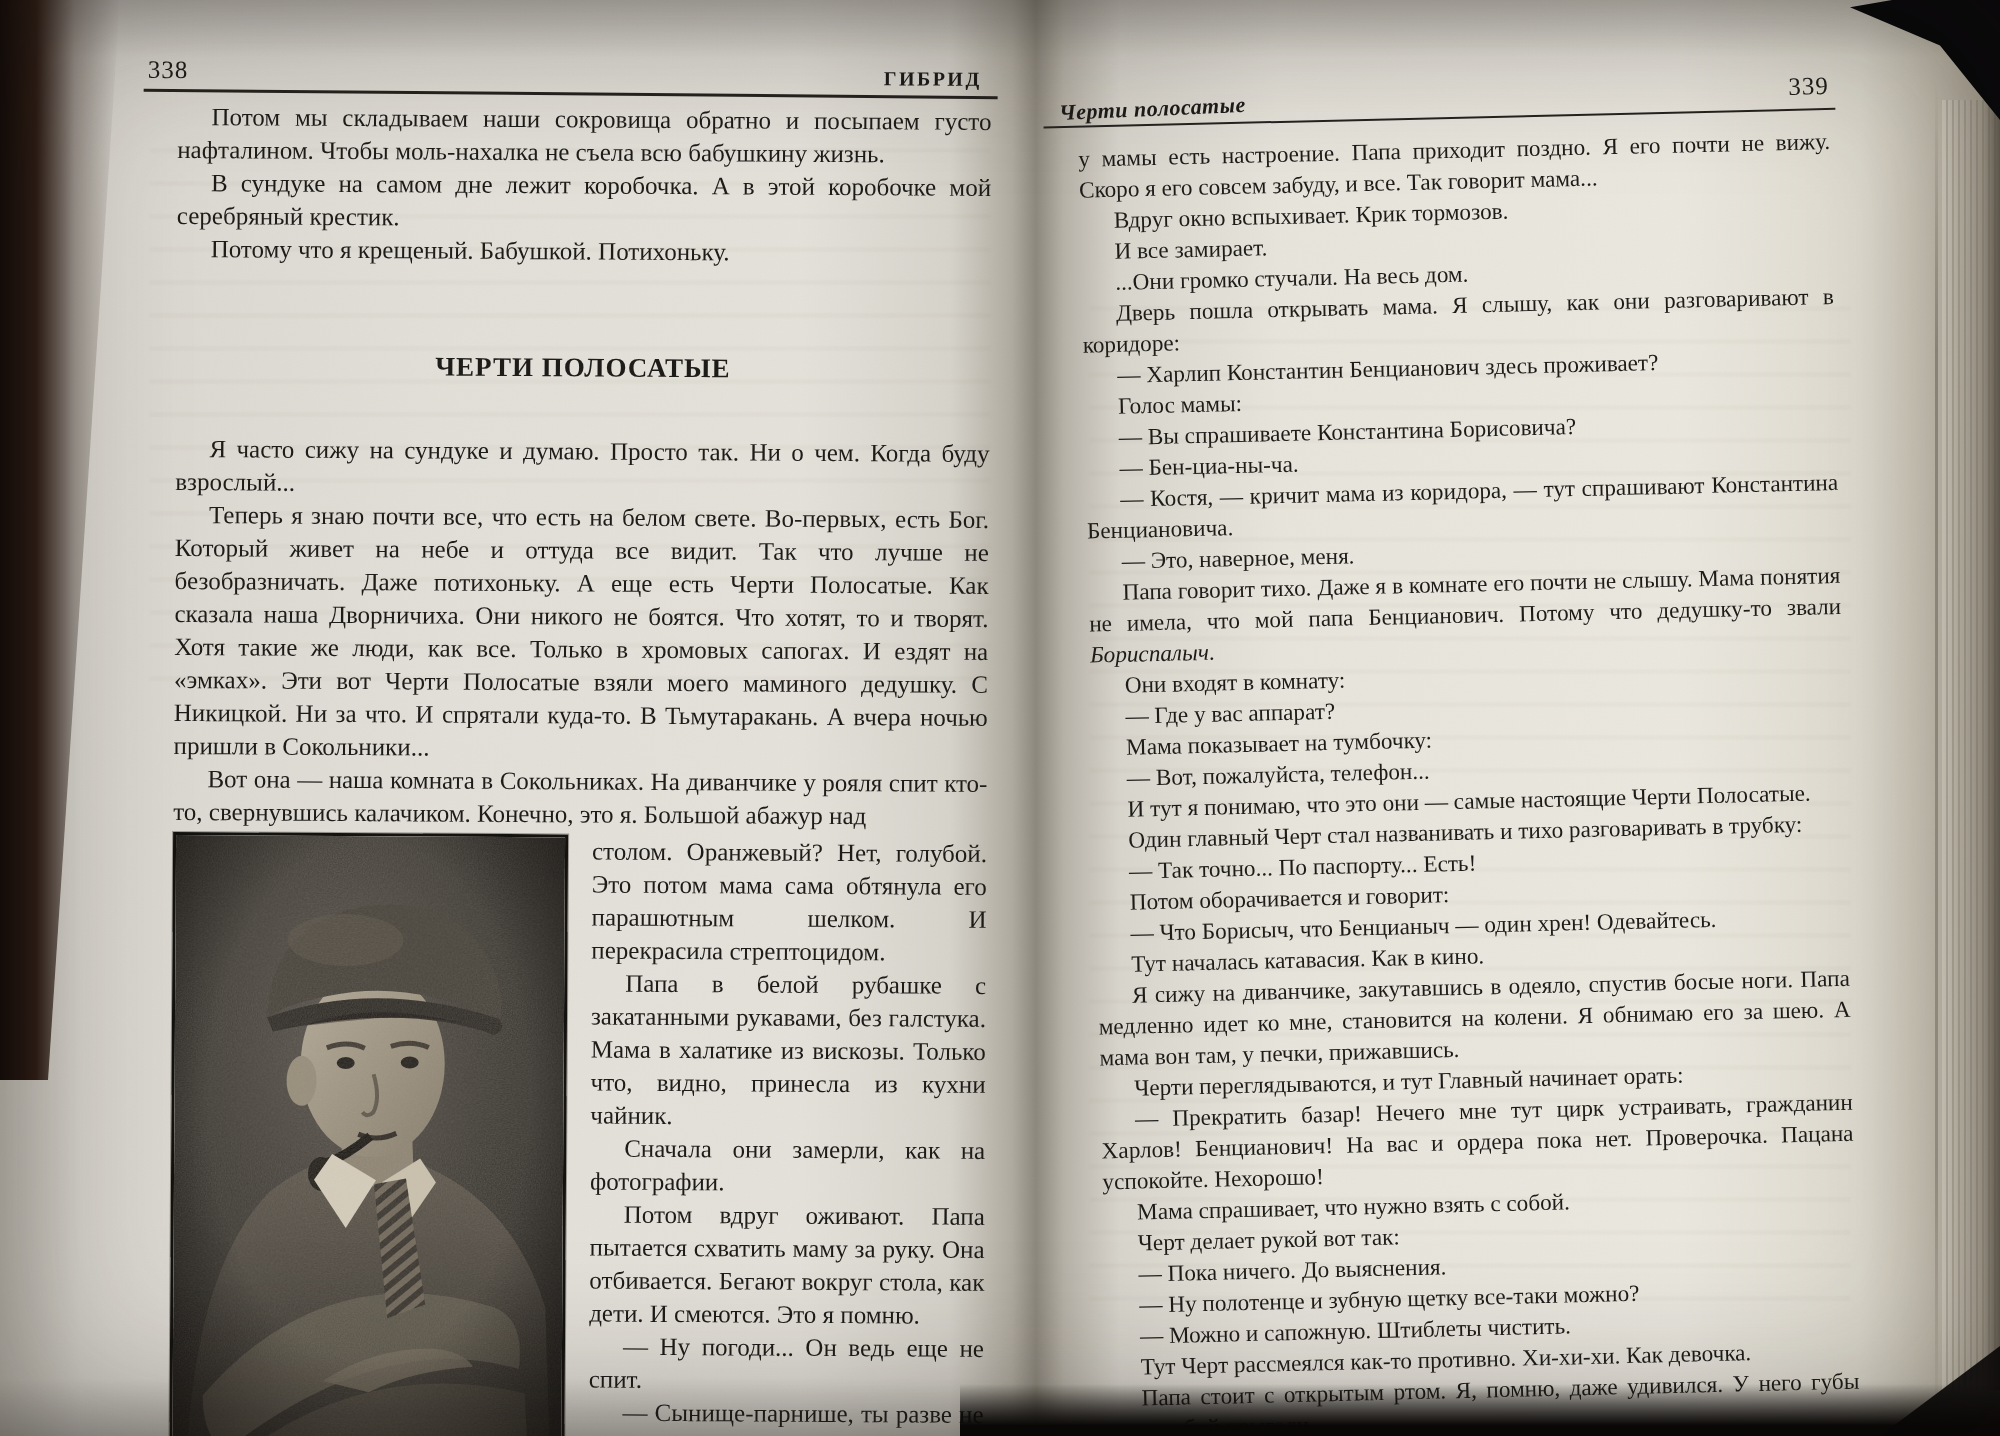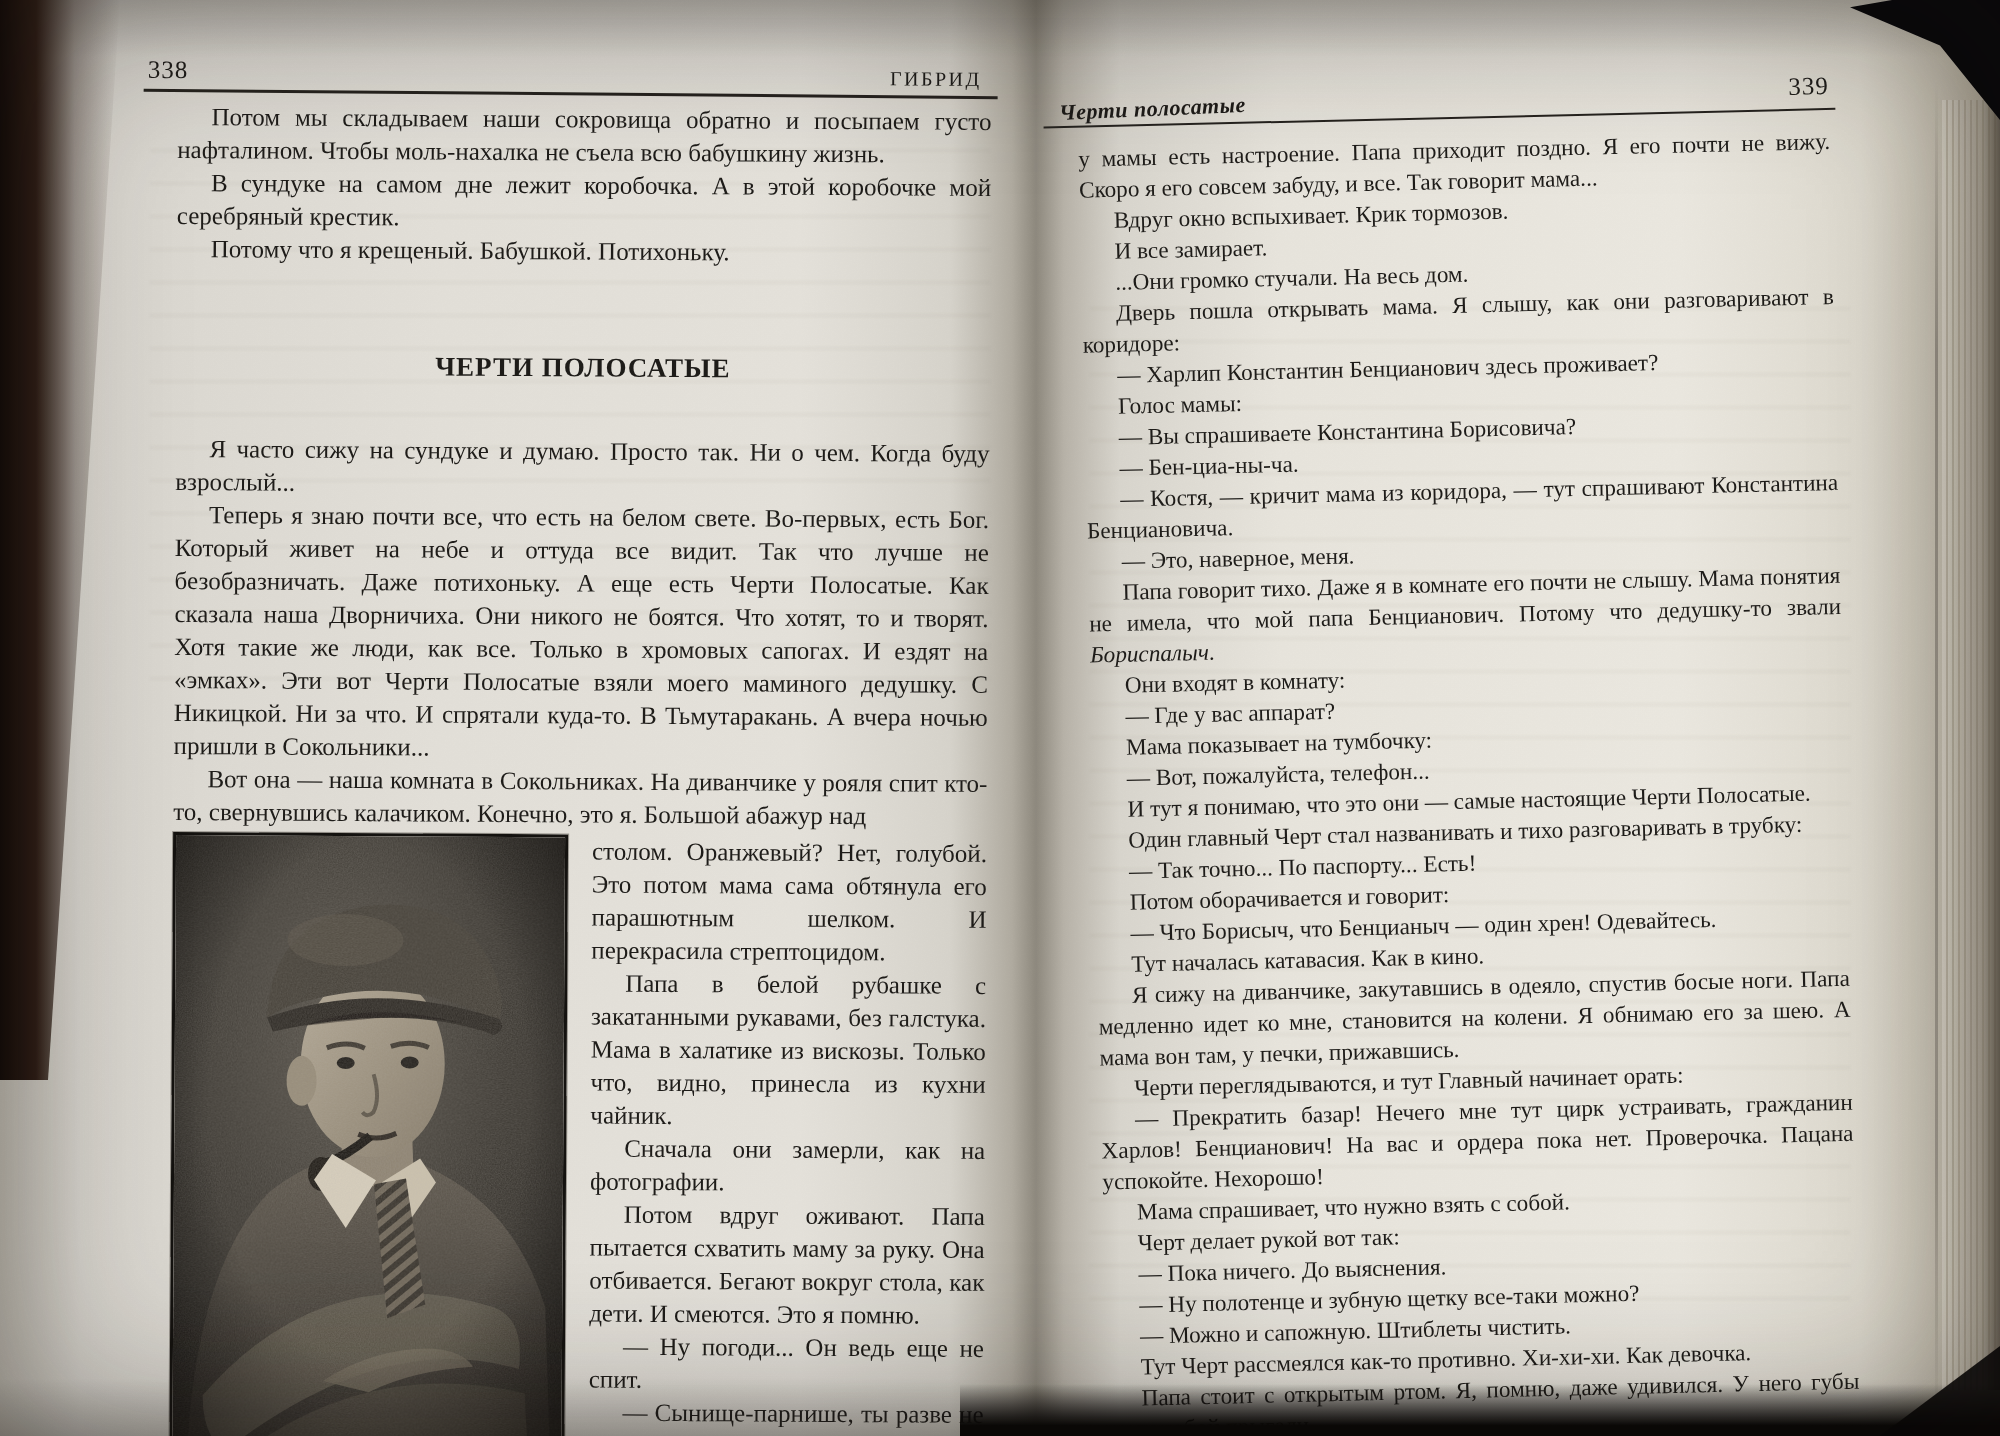--- a/index.html
+++ b/index.html
@@ -35,21 +35,21 @@
   .ghost{position:absolute;pointer-events:none;filter:blur(1.6px);opacity:.55;
     background:repeating-linear-gradient(0deg,rgba(106,100,88,.10) 0 3px,rgba(106,100,88,0) 3px 33px);}
   
   .pgL{position:absolute;left:178px;top:34px;width:814px;transform:rotate(.35deg);transform-origin:0 0;}
   .pgR{position:absolute;left:1076px;top:52px;width:752px;transform:rotate(-1.35deg);transform-origin:100% 0;}
   .hdr{position:relative;height:58px;}
   .hdr .rule{position:absolute;left:-34px;right:-6px;bottom:0;height:2.5px;background:#26231f;}
   .pgL .rule{transform:rotate(.15deg);}
   .folioL{position:absolute;left:-30px;bottom:8px;font-size:25px;letter-spacing:1px;}
   .folioR{position:absolute;right:0px;bottom:10px;font-size:25px;letter-spacing:1px;}
-  .runL{position:absolute;right:10px;bottom:6px;font-size:20px;font-weight:normal;letter-spacing:2.5px;}
+  .runL{position:absolute;right:10px;bottom:6px;font-size:20px;font-weight:bold;letter-spacing:2.5px;}
   .runR{position:absolute;left:-18px;bottom:4px;font-size:22px;font-weight:bold;font-style:italic;
         letter-spacing:.5px;transform:rotate(-1.2deg);}
   .bodyL{margin-top:8px;font-size:25px;line-height:33px;text-align:justify;}
   .bodyR{margin-top:16px;font-size:23.2px;line-height:31px;text-align:justify;}
   p.p{margin:0;text-indent:34px;}
   p.cont{margin:0;text-indent:0;}
   .title{font-size:27px;font-weight:bold;text-align:center;letter-spacing:1px;
          margin:84px 0 50px 0;text-indent:0;}
   .it{font-style:italic;}
   

